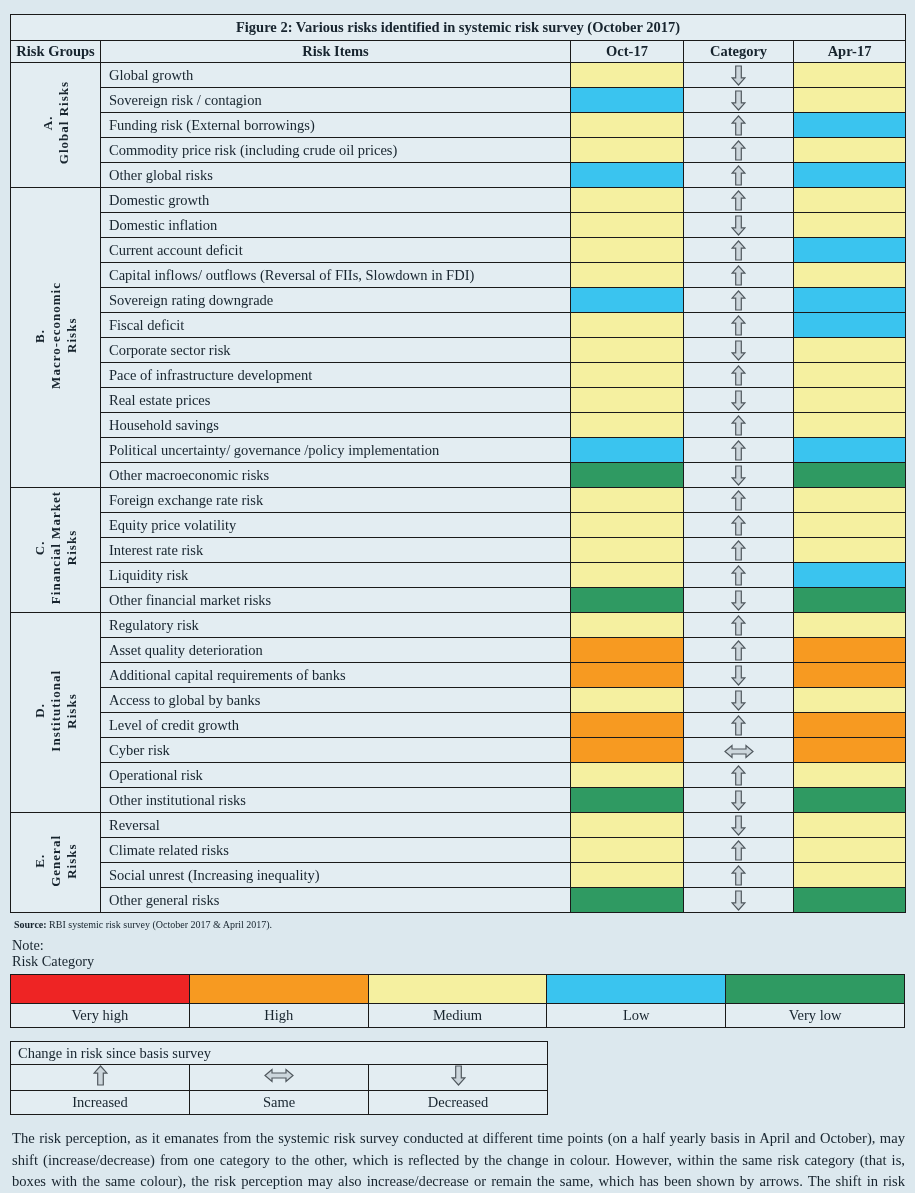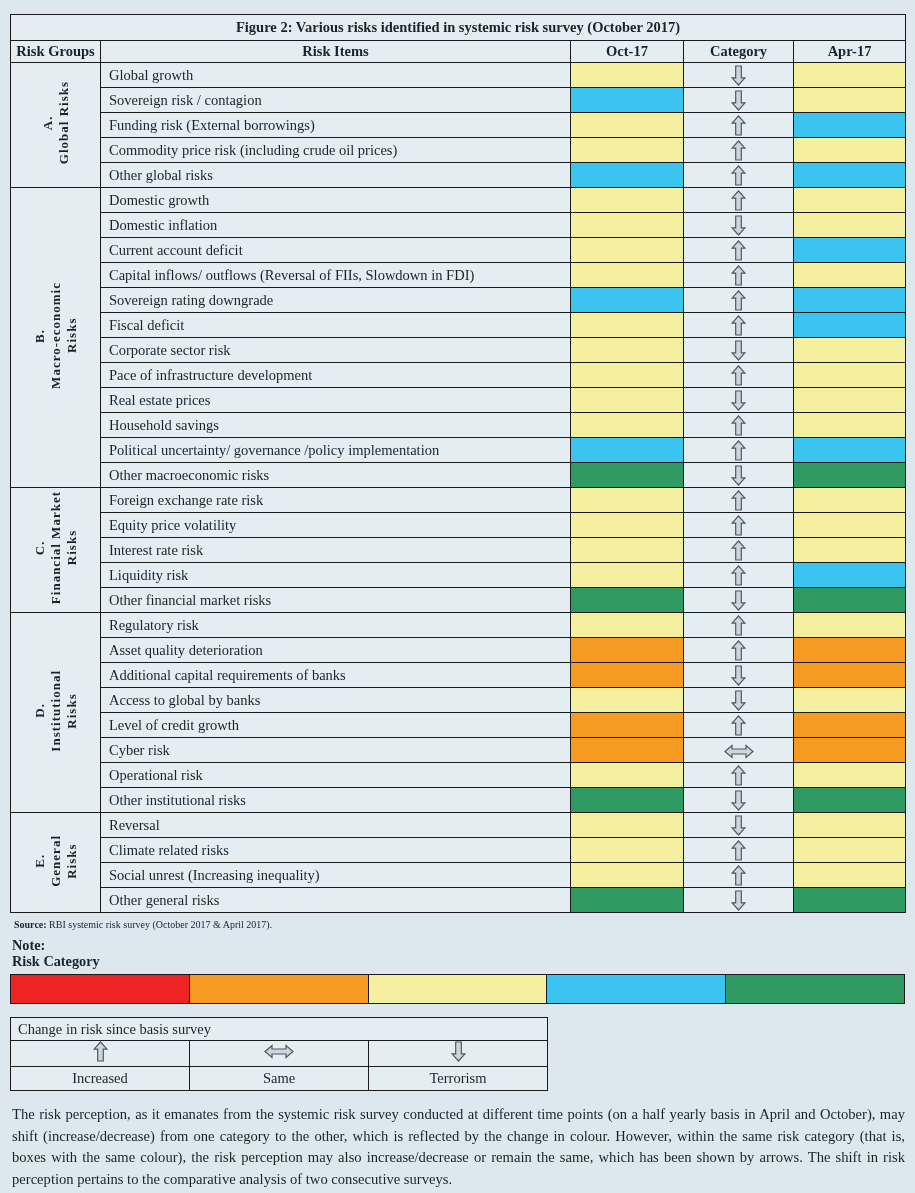--- a/index.html
+++ b/index.html
@@ -65,21 +65,21 @@
   td.change-cell {
     background: #e3edf2;
     text-align: center;
     vertical-align: middle;
   }
   td.change-cell svg { display: inline-block; vertical-align: middle; }
 
   
   .source-line { margin: 6px 0 0 4px; font-size: 10px; }
   .source-line .b { font-weight: bold; }
-  .note-block { margin: 7px 0 0 2px; font-size: 14.3px; font-weight: bold; line-height: 16px; }
+  .note-block { margin: 7px 0 0 2px; font-size: 14.3px; font-weight: normal; line-height: 16px; }
 
   
   table.cat-legend {
     margin-top: 5px;
     width: 895px;
     border-collapse: collapse;
     table-layout: fixed;
   }
   table.cat-legend td { border: 1px solid #1a1a1a; }
   tr.swatch-row { height: 29px; }
@@ -443,20 +443,27 @@
 
   <table class="cat-legend">
     <tbody>
       <tr class="swatch-row">
           <td style="background: rgb(238, 36, 36);"></td>
           <td style="background: rgb(247, 154, 33);"></td>
           <td style="background: rgb(245, 240, 160);"></td>
           <td style="background: rgb(58, 196, 239);"></td>
           <td style="background: rgb(47, 154, 98);"></td>
         </tr>
+      <tr class="cat-label-row">
+          <td>Very high</td>
+          <td>High</td>
+          <td>Medium</td>
+          <td>Low</td>
+          <td>Very low</td>
+        </tr>
     </tbody>
   </table>
 
   <table class="change-legend">
     <tbody>
       <tr>
         <td class="change-legend-title" colspan="3">Change in risk since basis survey</td>
       </tr>
       <tr class="change-arrow-row">
           <td><svg width="15" height="21" viewBox="0 0 15 21">
@@ -465,20 +472,20 @@
           <td><svg width="30" height="15" viewBox="0 0 30 15">
               <path d="M1 7.5 L8 1.5 V5 H22 V1.5 L29 7.5 L22 13.5 V10 H8 V13.5 Z" fill="#ccd6dc" stroke="#50585e" stroke-width="1.2"></path>
             </svg></td>
           <td><svg width="15" height="21" viewBox="0 0 15 21">
               <path transform="rotate(180 7.5 10.5)" d="M7.5 1 L14 8.2 H10.3 V20 H4.7 V8.2 H1 Z" fill="#ccd6dc" stroke="#50585e" stroke-width="1.2"></path>
             </svg></td>
         </tr>
       <tr class="change-label-row">
           <td>Increased</td>
           <td>Same</td>
-          <td>Terrorism</td>
+          <td>Decreased</td>
         </tr>
     </tbody>
   </table>
 
   <div class="footer-para">The risk perception, as it emanates from the systemic risk survey conducted at different time points (on a half yearly basis in April and October), may shift (increase/decrease) from one category to the other, which is reflected by the change in colour. However, within the same risk category (that is, boxes with the same colour), the risk perception may also increase/decrease or remain the same, which has been shown by arrows. The shift in risk perception pertains to the comparative analysis of two consecutive surveys.</div>
 
 </div>
 
 </body></html>

